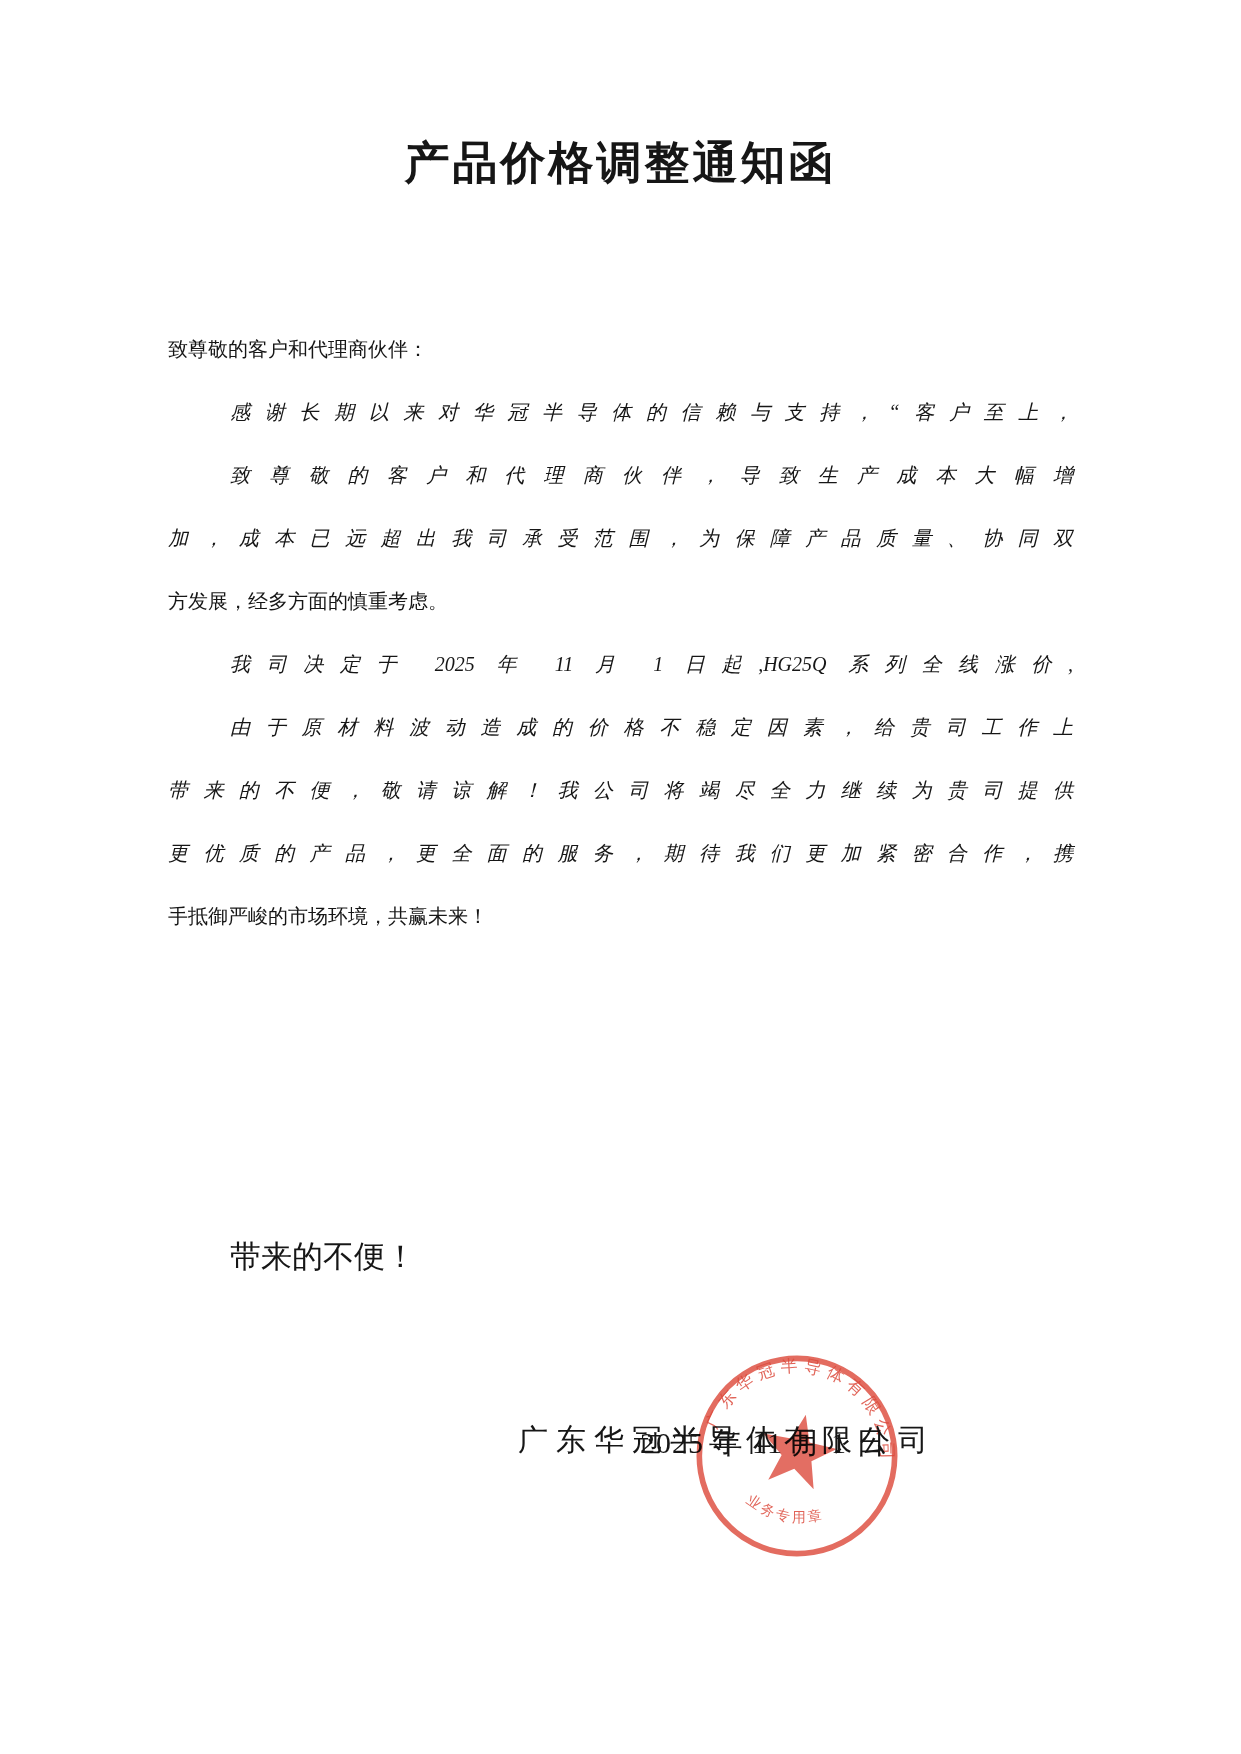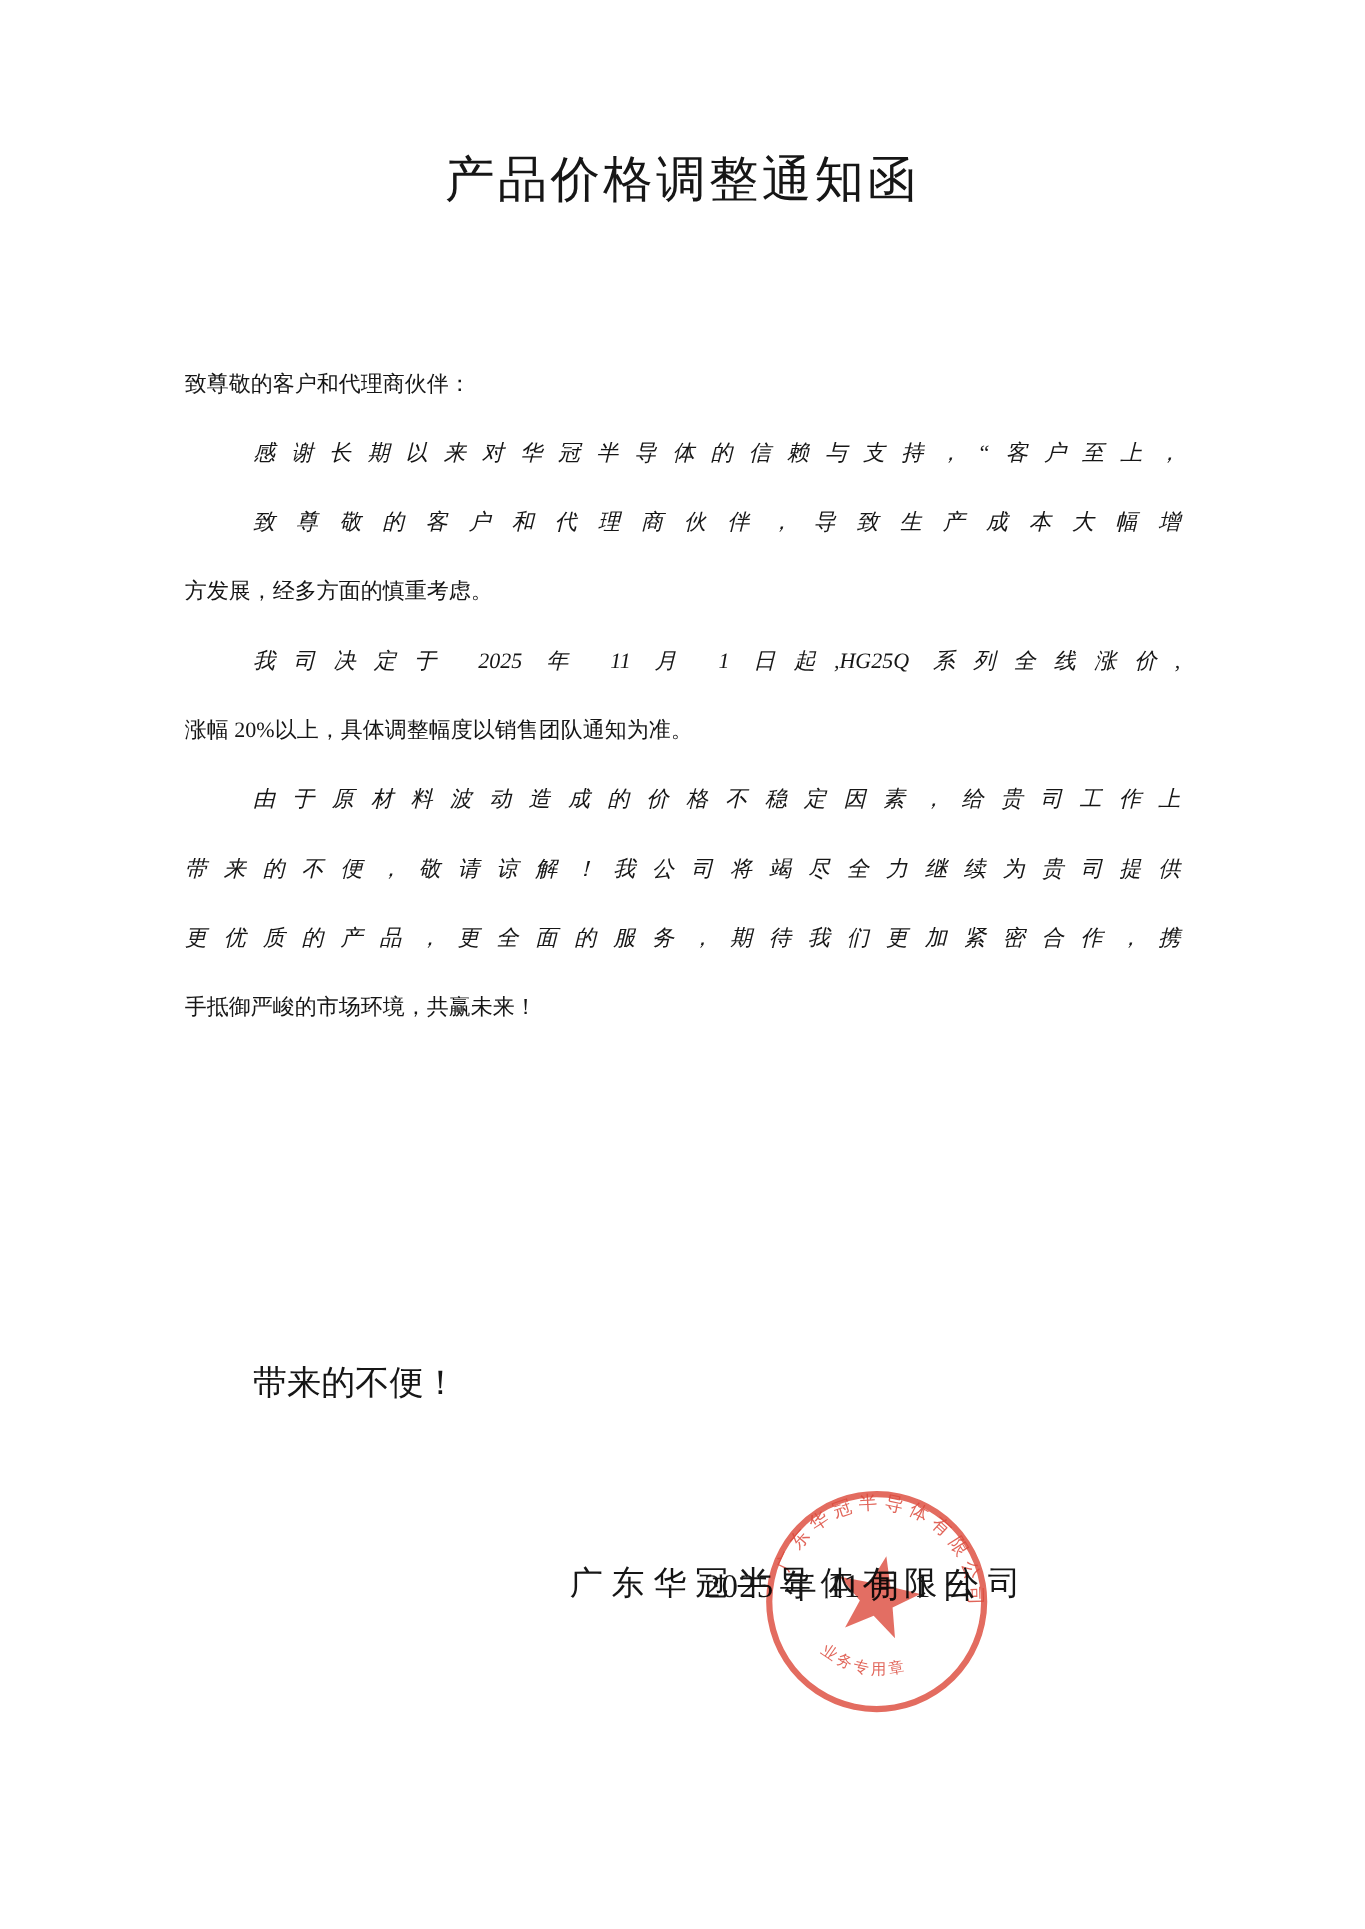--- a/index.html
+++ b/index.html
@@ -10,21 +10,21 @@
     background:#ffffff;
     color:#161616;
     font-family:"Liberation Serif","DejaVu Serif",serif;
     overflow:hidden;
   }
   .title {
     position:absolute;
     top:128px; left:0; right:0;
     text-align:center;
     font-size:45px;
-    font-weight:normal;
+    font-weight:bold;
     letter-spacing:3px;
     line-height:70px;
   }
   .body-lines {
     position:absolute;
     top:318px; left:168px;
     width:905px;
     font-size:20px;
   }
   .line {
@@ -72,23 +72,23 @@
 <body>
 
 <div class="page">
 
   <div class="title">产品价格调整通知函</div>
 
   <div class="body-lines">
       <div class="line">致尊敬的客户和代理商伙伴：</div>
       <div class="line indent full">感谢长期以来对华冠半导体的信赖与支持，“客户至上，</div>
       <div class="line indent full">致尊敬的客户和代理商伙伴，导致生产成本大幅增</div>
+      <div class="line full">加，成本已远超出我司承受范围，为保障产品质量、协同双</div>
       <div class="line">方发展，经多方面的慎重考虑。</div>
       <div class="line indent full">我司决定于 2025 年 11 月 1 日起,HG25Q 系列全线涨价,</div>
-      <div class="line">涨幅 20%以上，具体调整幅度以销售团队通知为准。</div>
       <div class="line indent full">由于原材料波动造成的价格不稳定因素，给贵司工作上</div>
       <div class="line full">带来的不便，敬请谅解！我公司将竭尽全力继续为贵司提供</div>
       <div class="line full">更优质的产品，更全面的服务，期待我们更加紧密合作，携</div>
       <div class="line">手抵御严峻的市场环境，共赢未来！</div>
     </div>
 
   <div class="closing">带来的不便！</div>
 
   <div class="company-line">广东华冠半导体有限公司</div>
 

